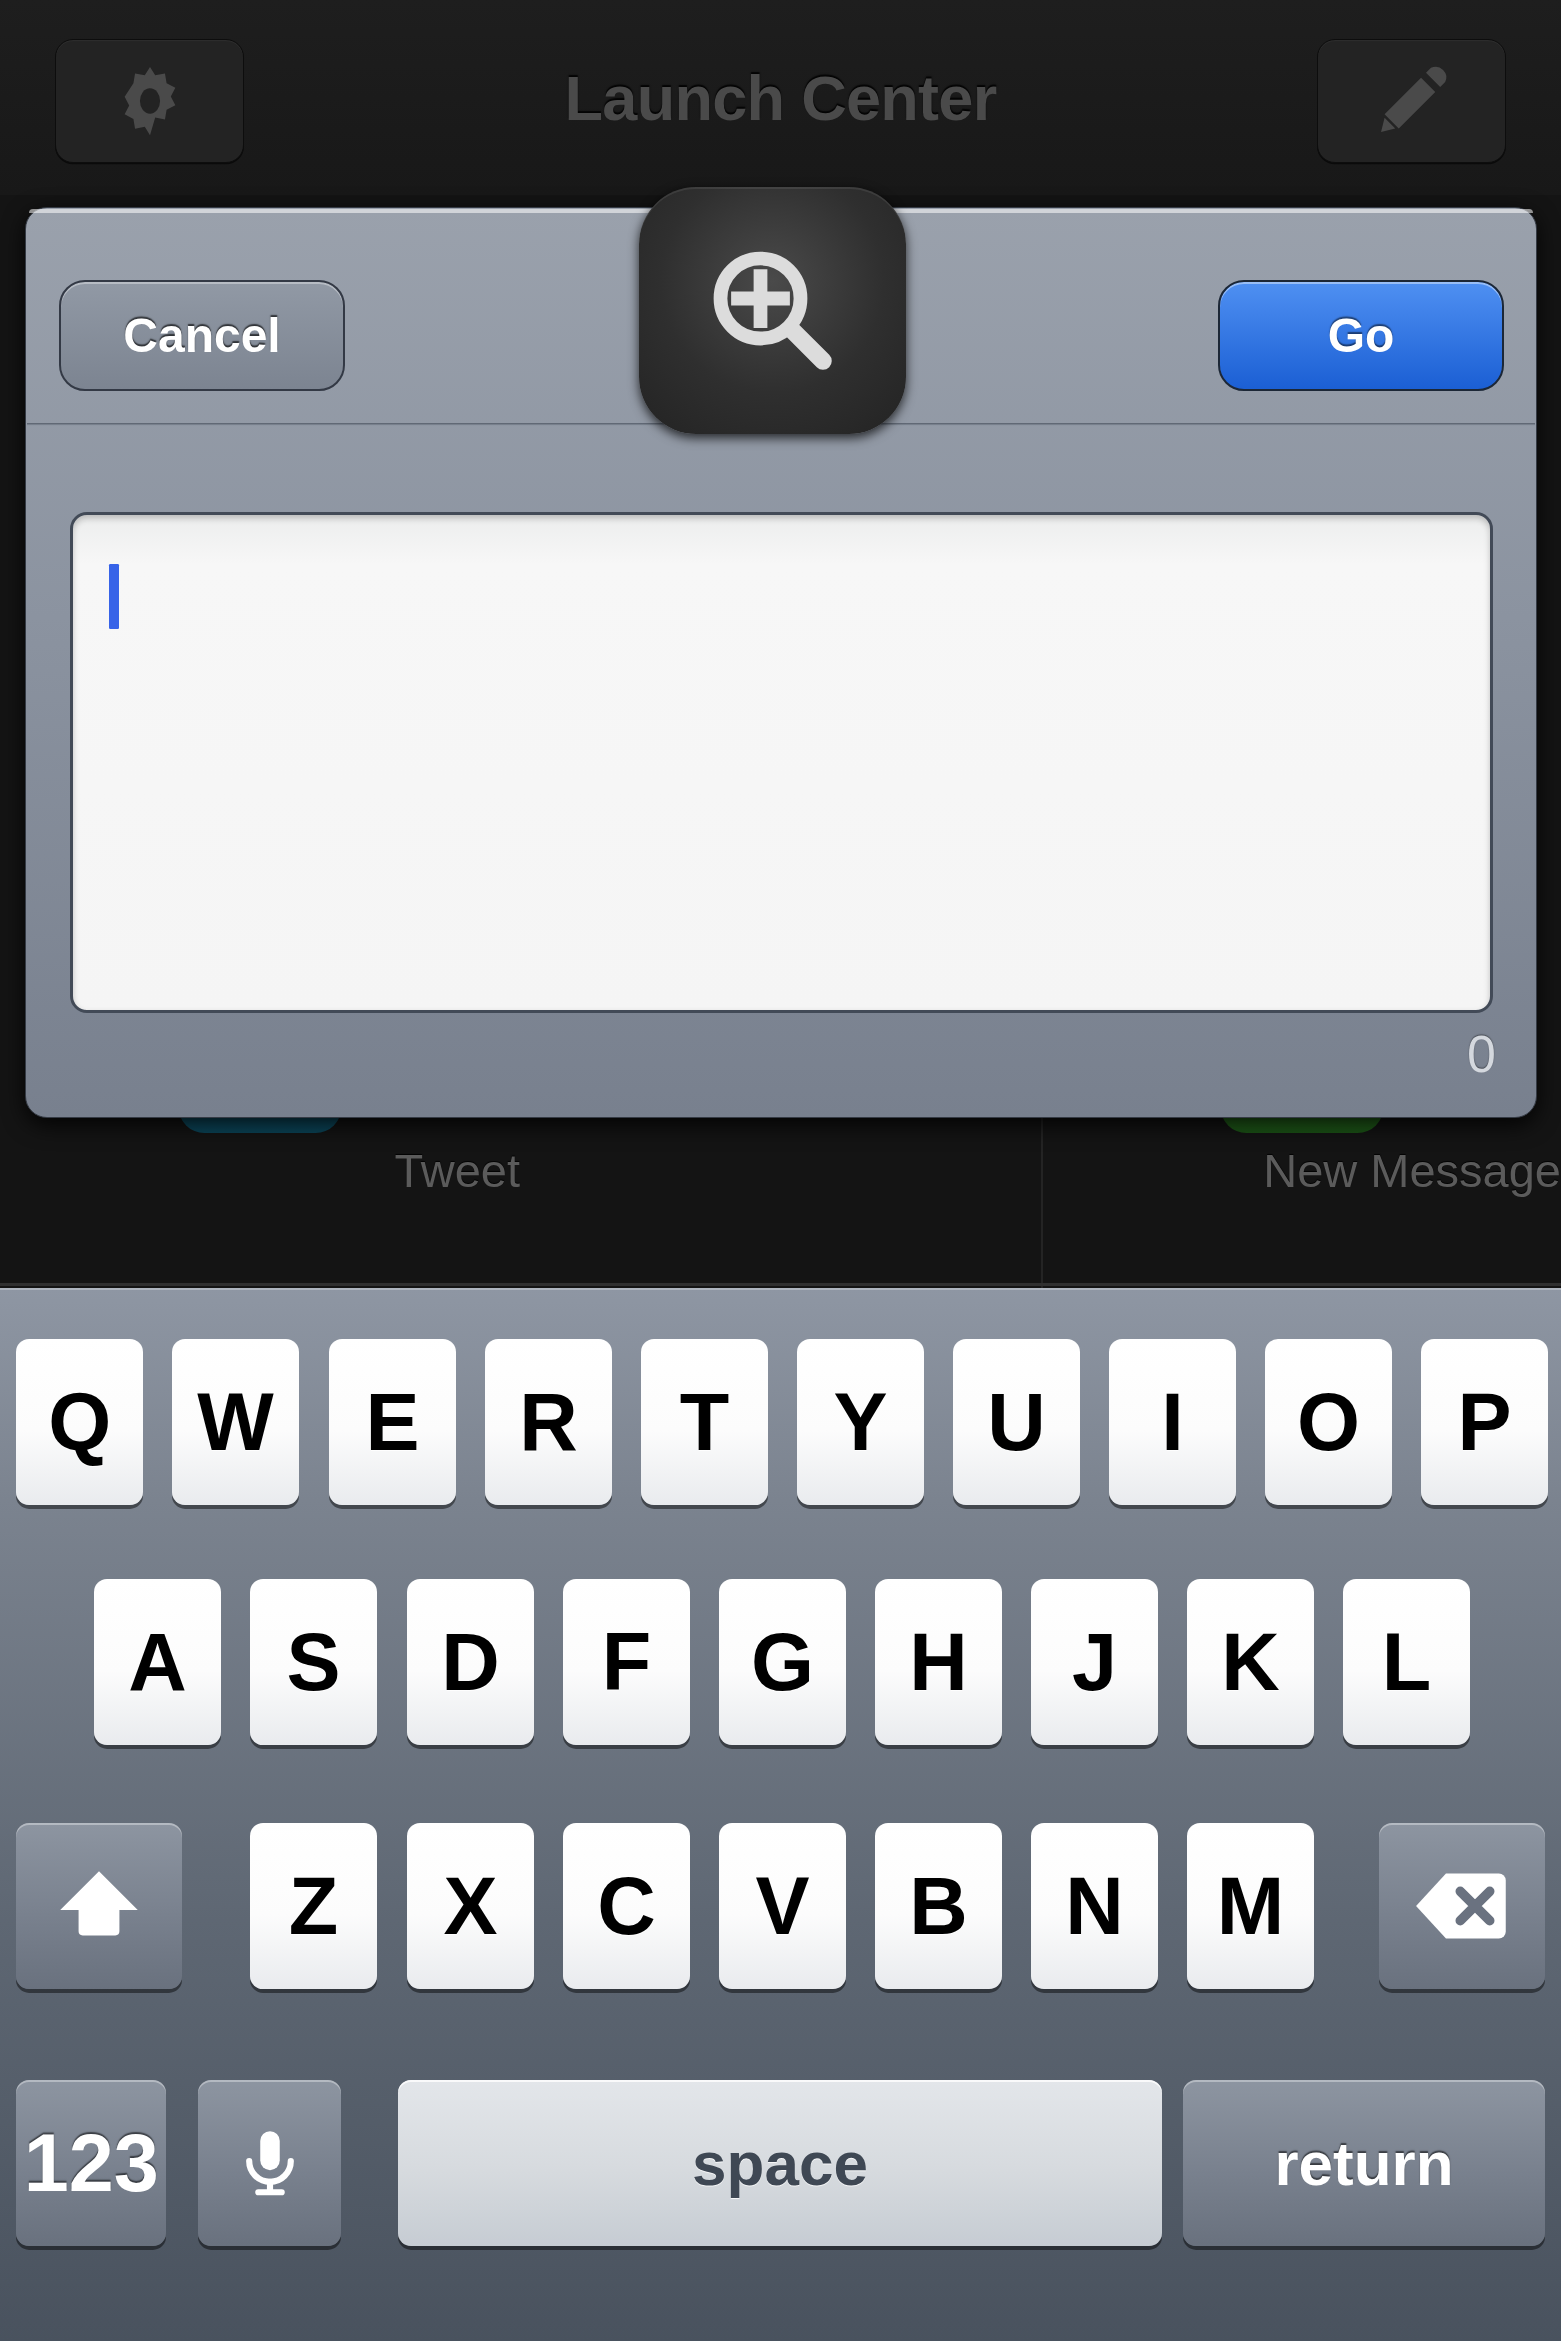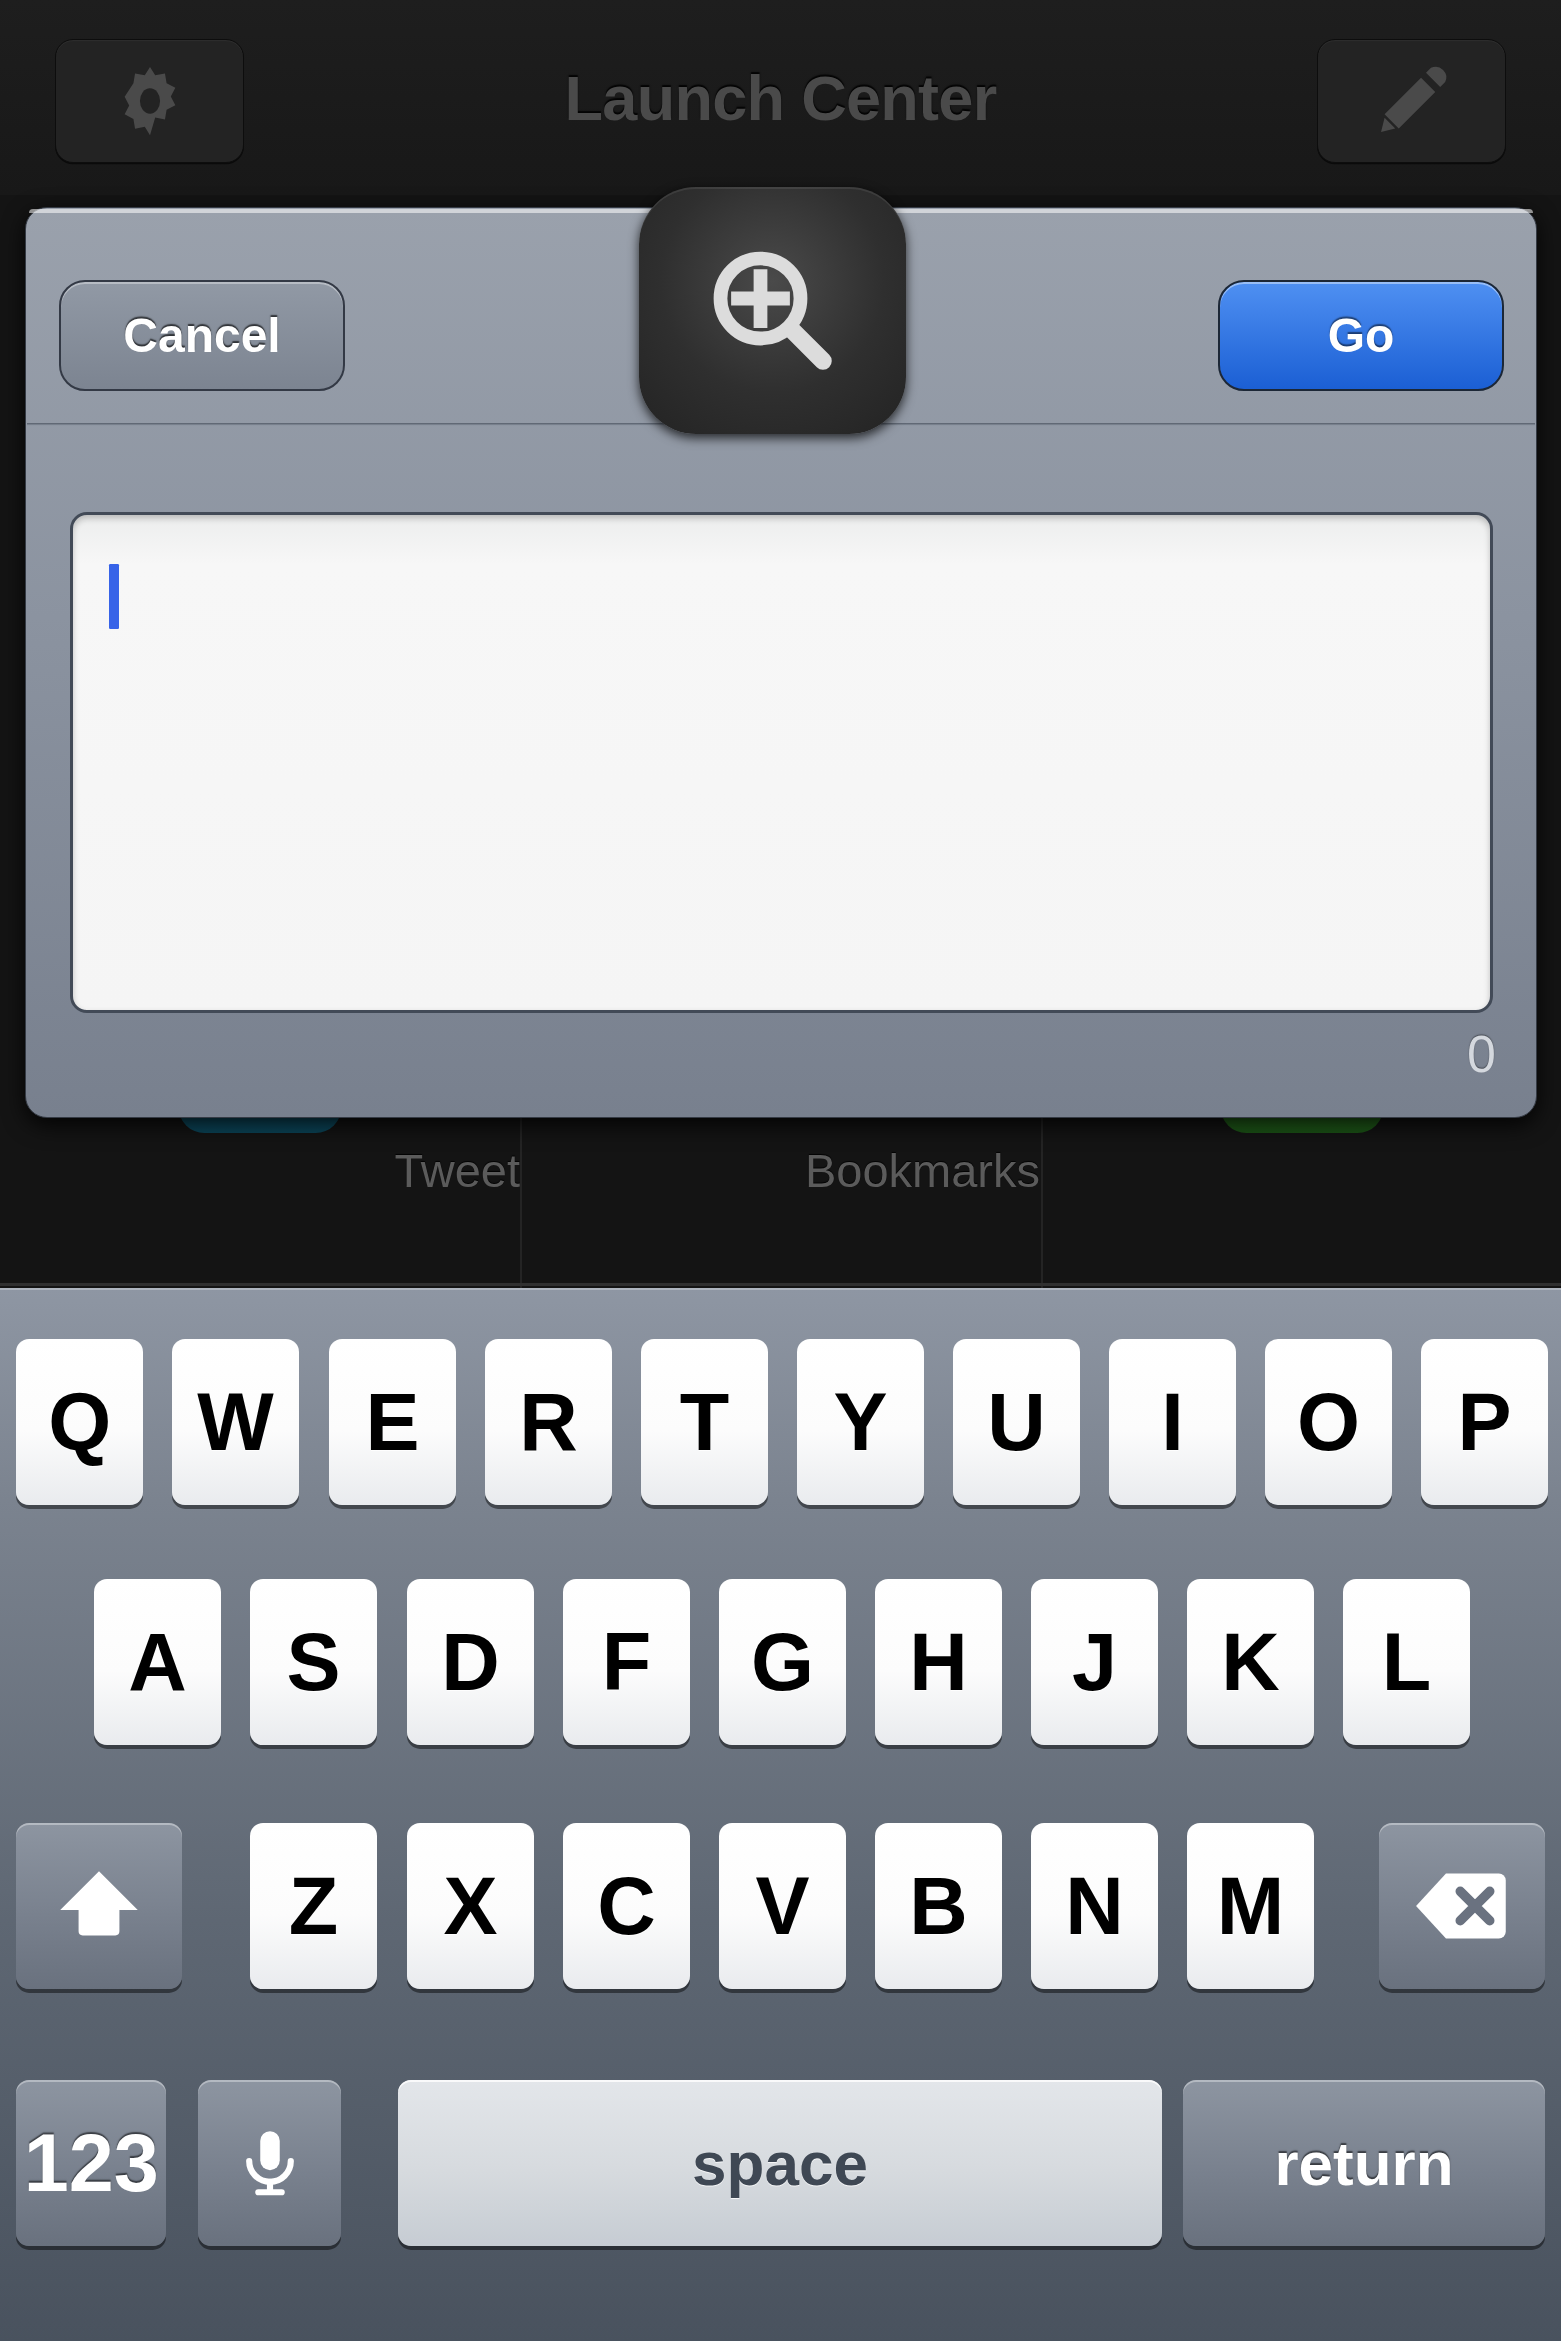--- a/index.html
+++ b/index.html
@@ -283,26 +283,23 @@
         </svg>
       </span>
     </div>
   </div>
 
   <div id="action-grid">
     <div class="grid-cell c0">
       <div class="cell-icon-stub stub-teal"></div>
       <span>Tweet</span>
     </div>
-    <div class="grid-cell c1">
-      <div class="cell-icon-stub stub-none"></div>
-      <span>Bookmarks</span>
-    </div>
     <div class="grid-cell c2">
       <div class="cell-icon-stub stub-green"></div>
+      <span>New Message</span>
     </div>
     <div id="grid-bottom-rule"></div>
   </div>
 </div>
 
 <div id="modal">
   <div id="modal-top-highlight"></div>
   <div id="modal-divider"></div>
 
   <div id="cancel-btn" class="modal-btn">Cancel</div>

